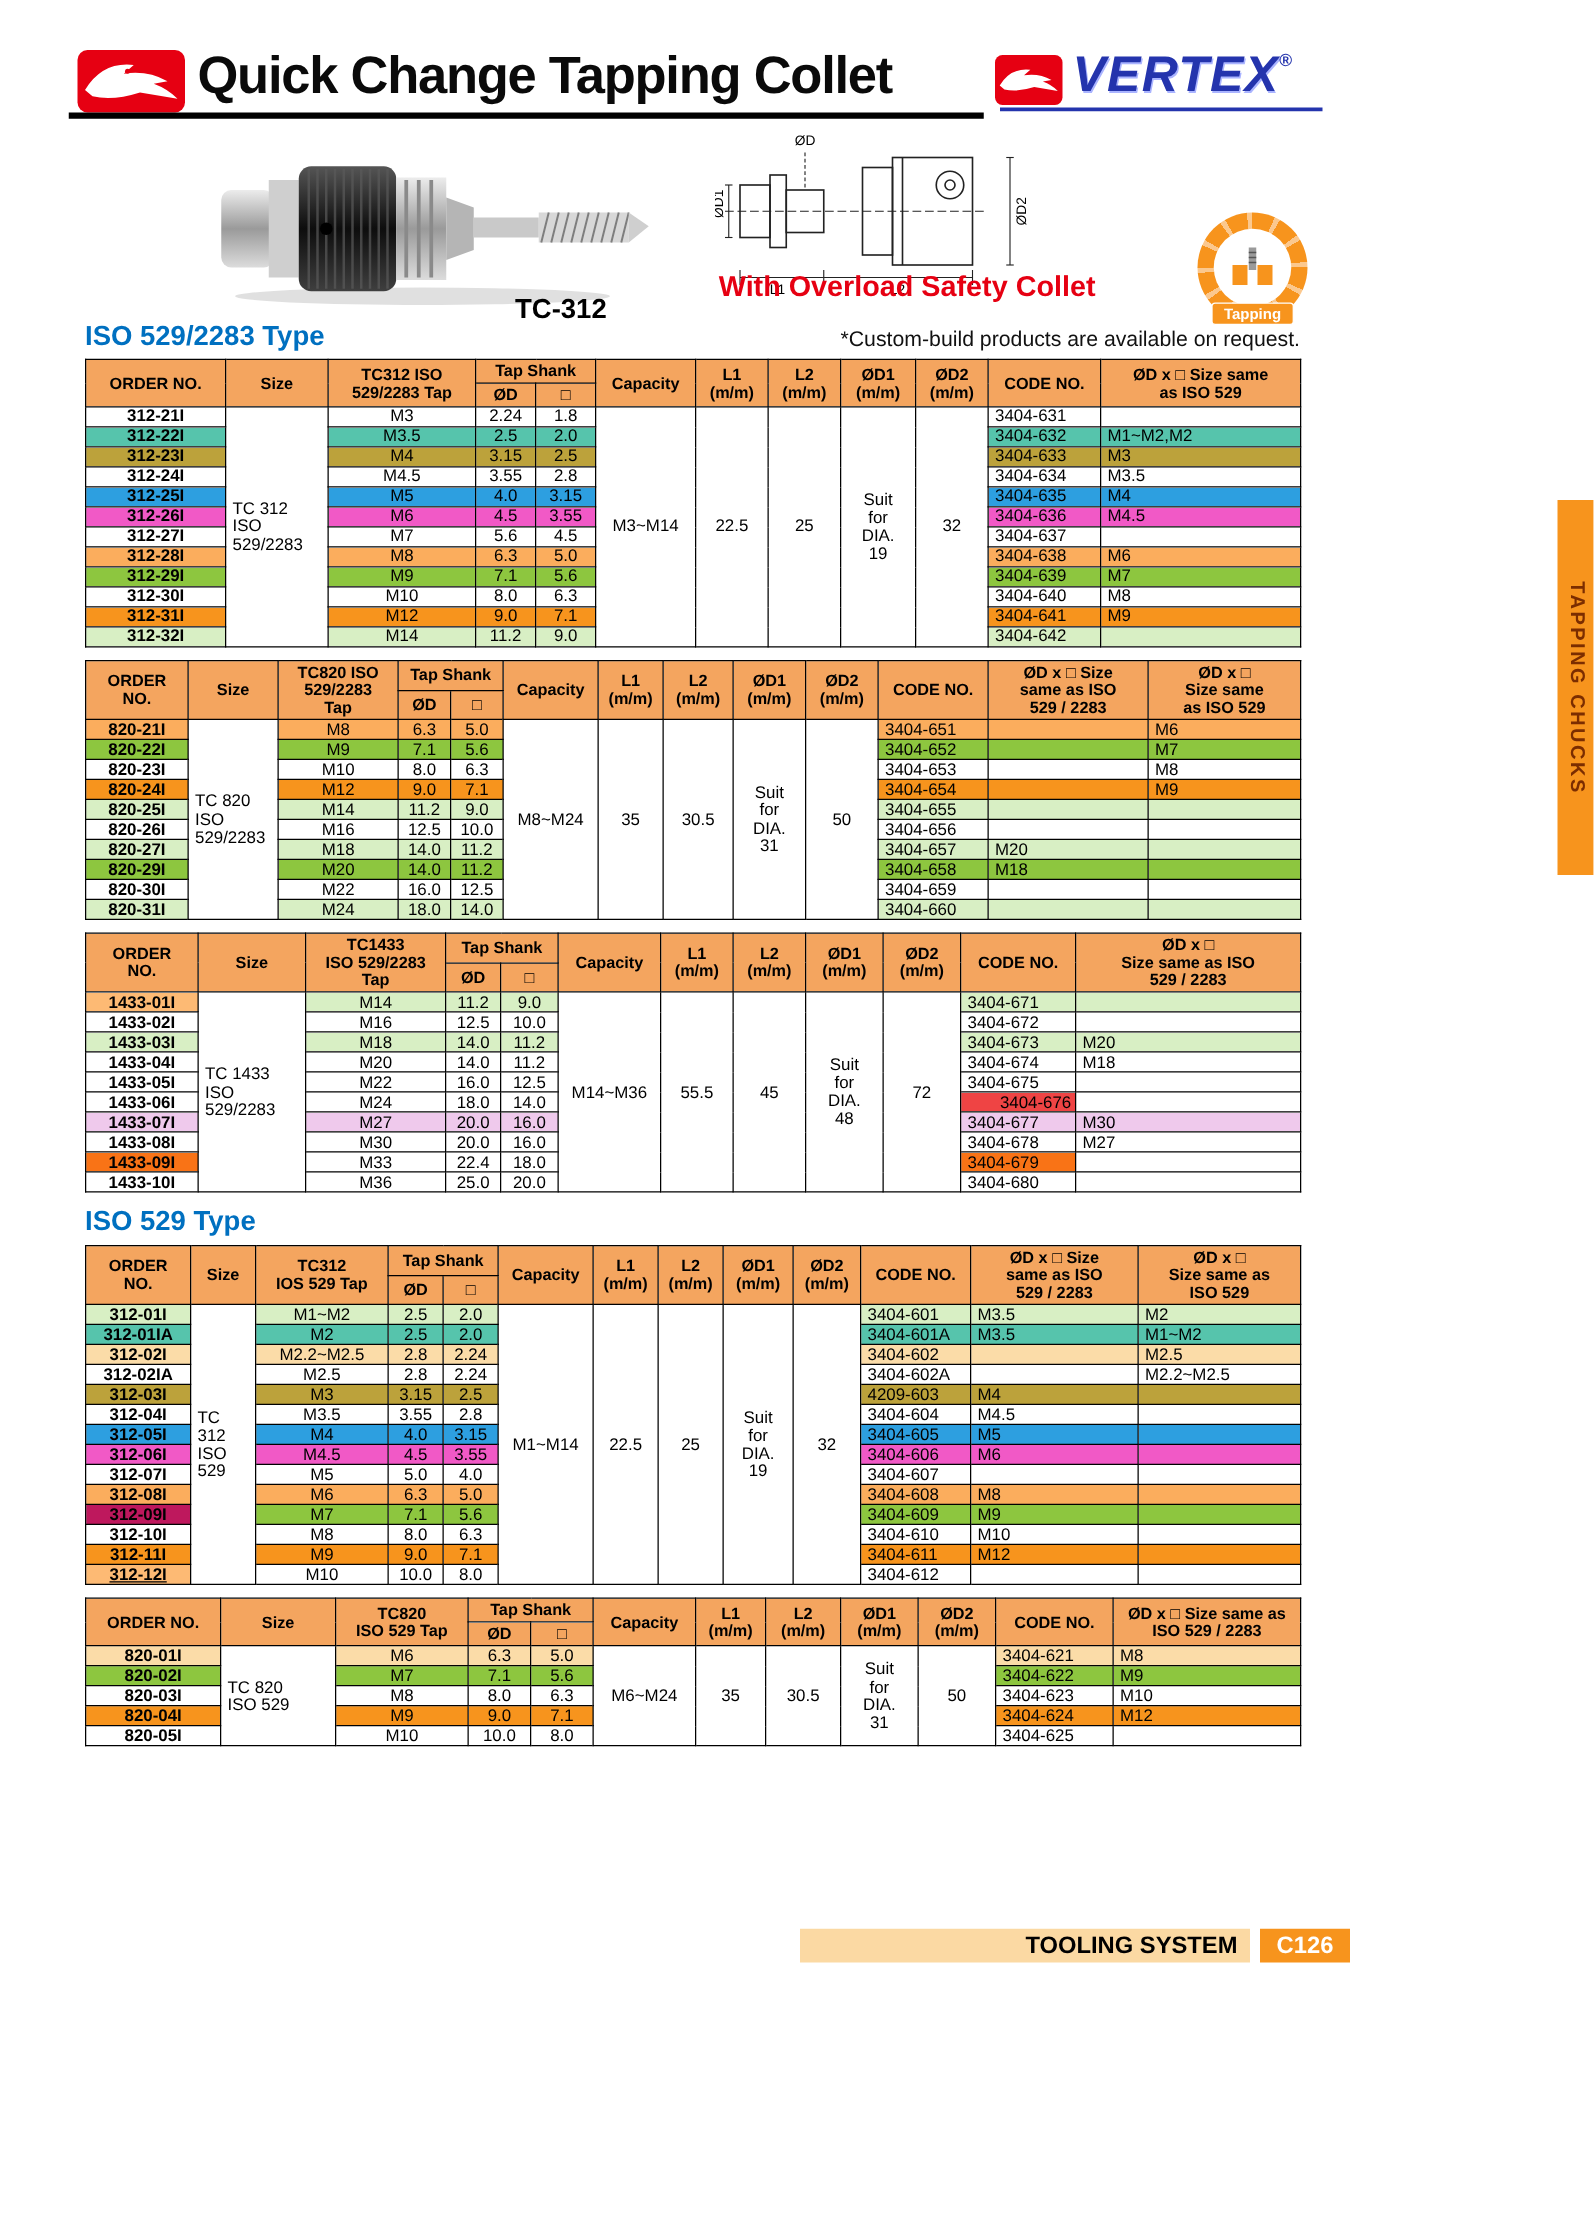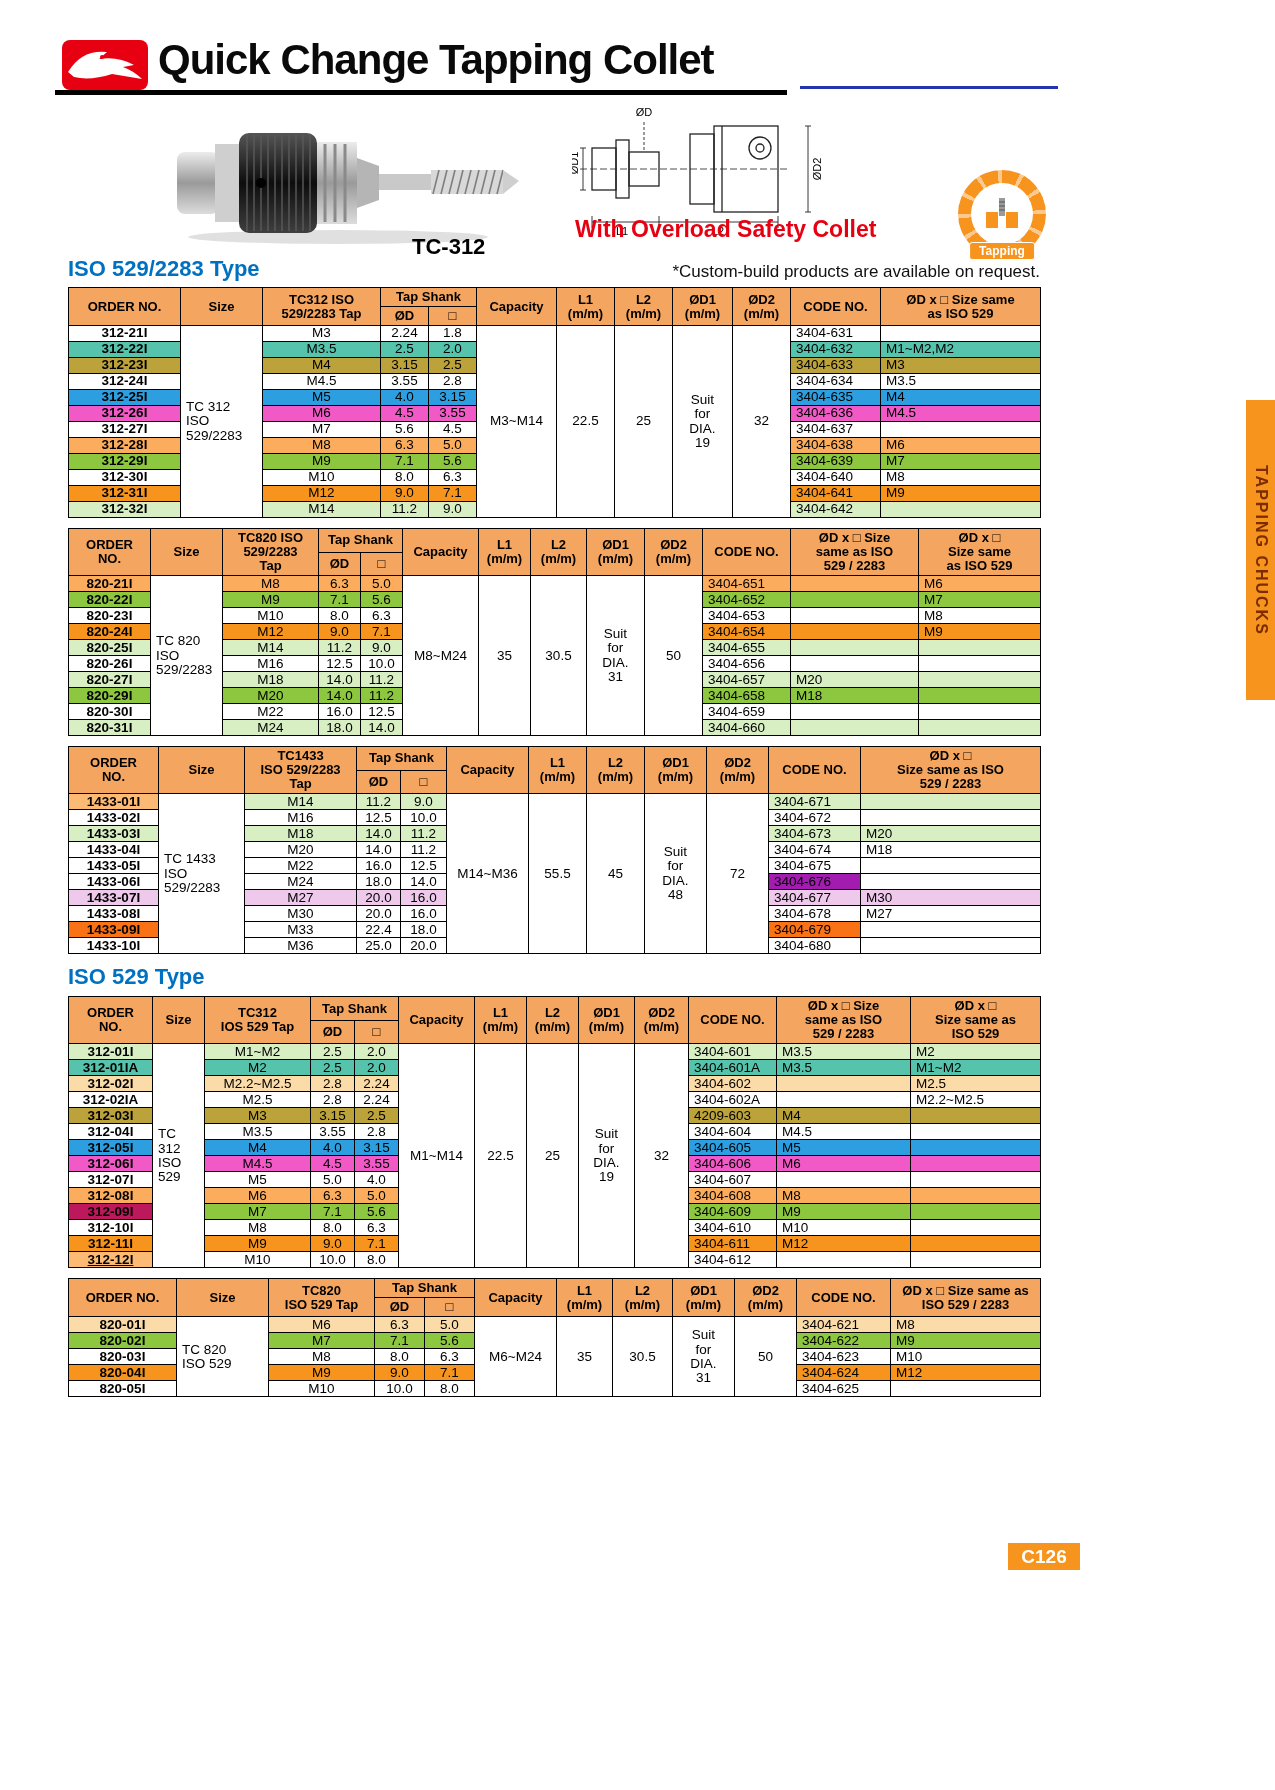--- a/index.html
+++ b/index.html
@@ -79,20 +79,30 @@
 
   <div class="eagle-box">
     <svg viewBox="0 0 86 50">
       <path d="M6,32 Q20,9 45,12 L37,19 Q56,16 72,25 L61,27 Q72,31 80,39 L50,34 Q28,41 12,37 Z" fill="#ffffff"></path>
       <circle cx="40" cy="17" r="2" fill="#E60012"></circle>
     </svg>
   </div>
   <h1 class="page-title">Quick Change Tapping Collet</h1>
   <div class="title-underline"></div>
 
+  <div class="vertex-logo">
+    <div class="vx-eagle">
+      <svg viewBox="0 0 86 50">
+        <path d="M6,32 Q20,9 45,12 L37,19 Q56,16 72,25 L61,27 Q72,31 80,39 L50,34 Q28,41 12,37 Z" fill="#ffffff"></path>
+      </svg>
+    </div>
+    <div>
+      <span class="vx-word">VERTEX</span><span class="vx-reg">®</span>
+    </div>
+  </div>
   <div class="vertex-underline"></div>
 
 
   <div class="product-photo">
     <svg viewBox="0 0 360 130" width="360" height="130">
       <defs>
         <linearGradient id="metal" x1="0" y1="0" x2="0" y2="1">
           <stop offset="0" stop-color="#ececec"></stop>
             <stop offset="0.5" stop-color="#9a9a9a"></stop>
             <stop offset="1" stop-color="#dcdcdc"></stop>
@@ -535,21 +545,21 @@
               <td style="background: rgb(255, 255, 255);">16.0</td>
               <td style="background: rgb(255, 255, 255);">12.5</td>
               <td class="l" style="background: rgb(255, 255, 255);">3404-675</td>
               <td class="l" style="background: rgb(255, 255, 255);"></td>
             </tr>
             <tr>
               <td class="b" style="background: rgb(255, 255, 255);">1433-06I</td>
               <td style="background: rgb(255, 255, 255);">M24</td>
               <td style="background: rgb(255, 255, 255);">18.0</td>
               <td style="background: rgb(255, 255, 255);">14.0</td>
-              <td class="l" style="background: #a21caf;">3404-676</td>
+              <td class="l" style="background: #ef4444; text-align: right;">3404-676</td>
               <td class="l" style="background: rgb(255, 255, 255);"></td>
             </tr>
             <tr>
               <td class="b" style="background: rgb(239, 201, 236);">1433-07I</td>
               <td style="background: rgb(239, 201, 236);">M27</td>
               <td style="background: rgb(239, 201, 236);">20.0</td>
               <td style="background: rgb(239, 201, 236);">16.0</td>
               <td class="l" style="background: rgb(239, 201, 236);">3404-677</td>
               <td class="l" style="background: rgb(239, 201, 236);">M30</td>
             </tr>
@@ -840,17 +850,20 @@
             </tr>
           </tbody>
         </table>
       </div>
   </div>
 
   <div class="side-tab">
     <span>TAPPING CHUCKS</span>
   </div>
 
+  <div class="footer-bar">
+    <span>TOOLING SYSTEM</span>
+  </div>
   <div class="footer-page">
     <span>C126</span>
   </div>
 
 </div>
 
 </body></html>

